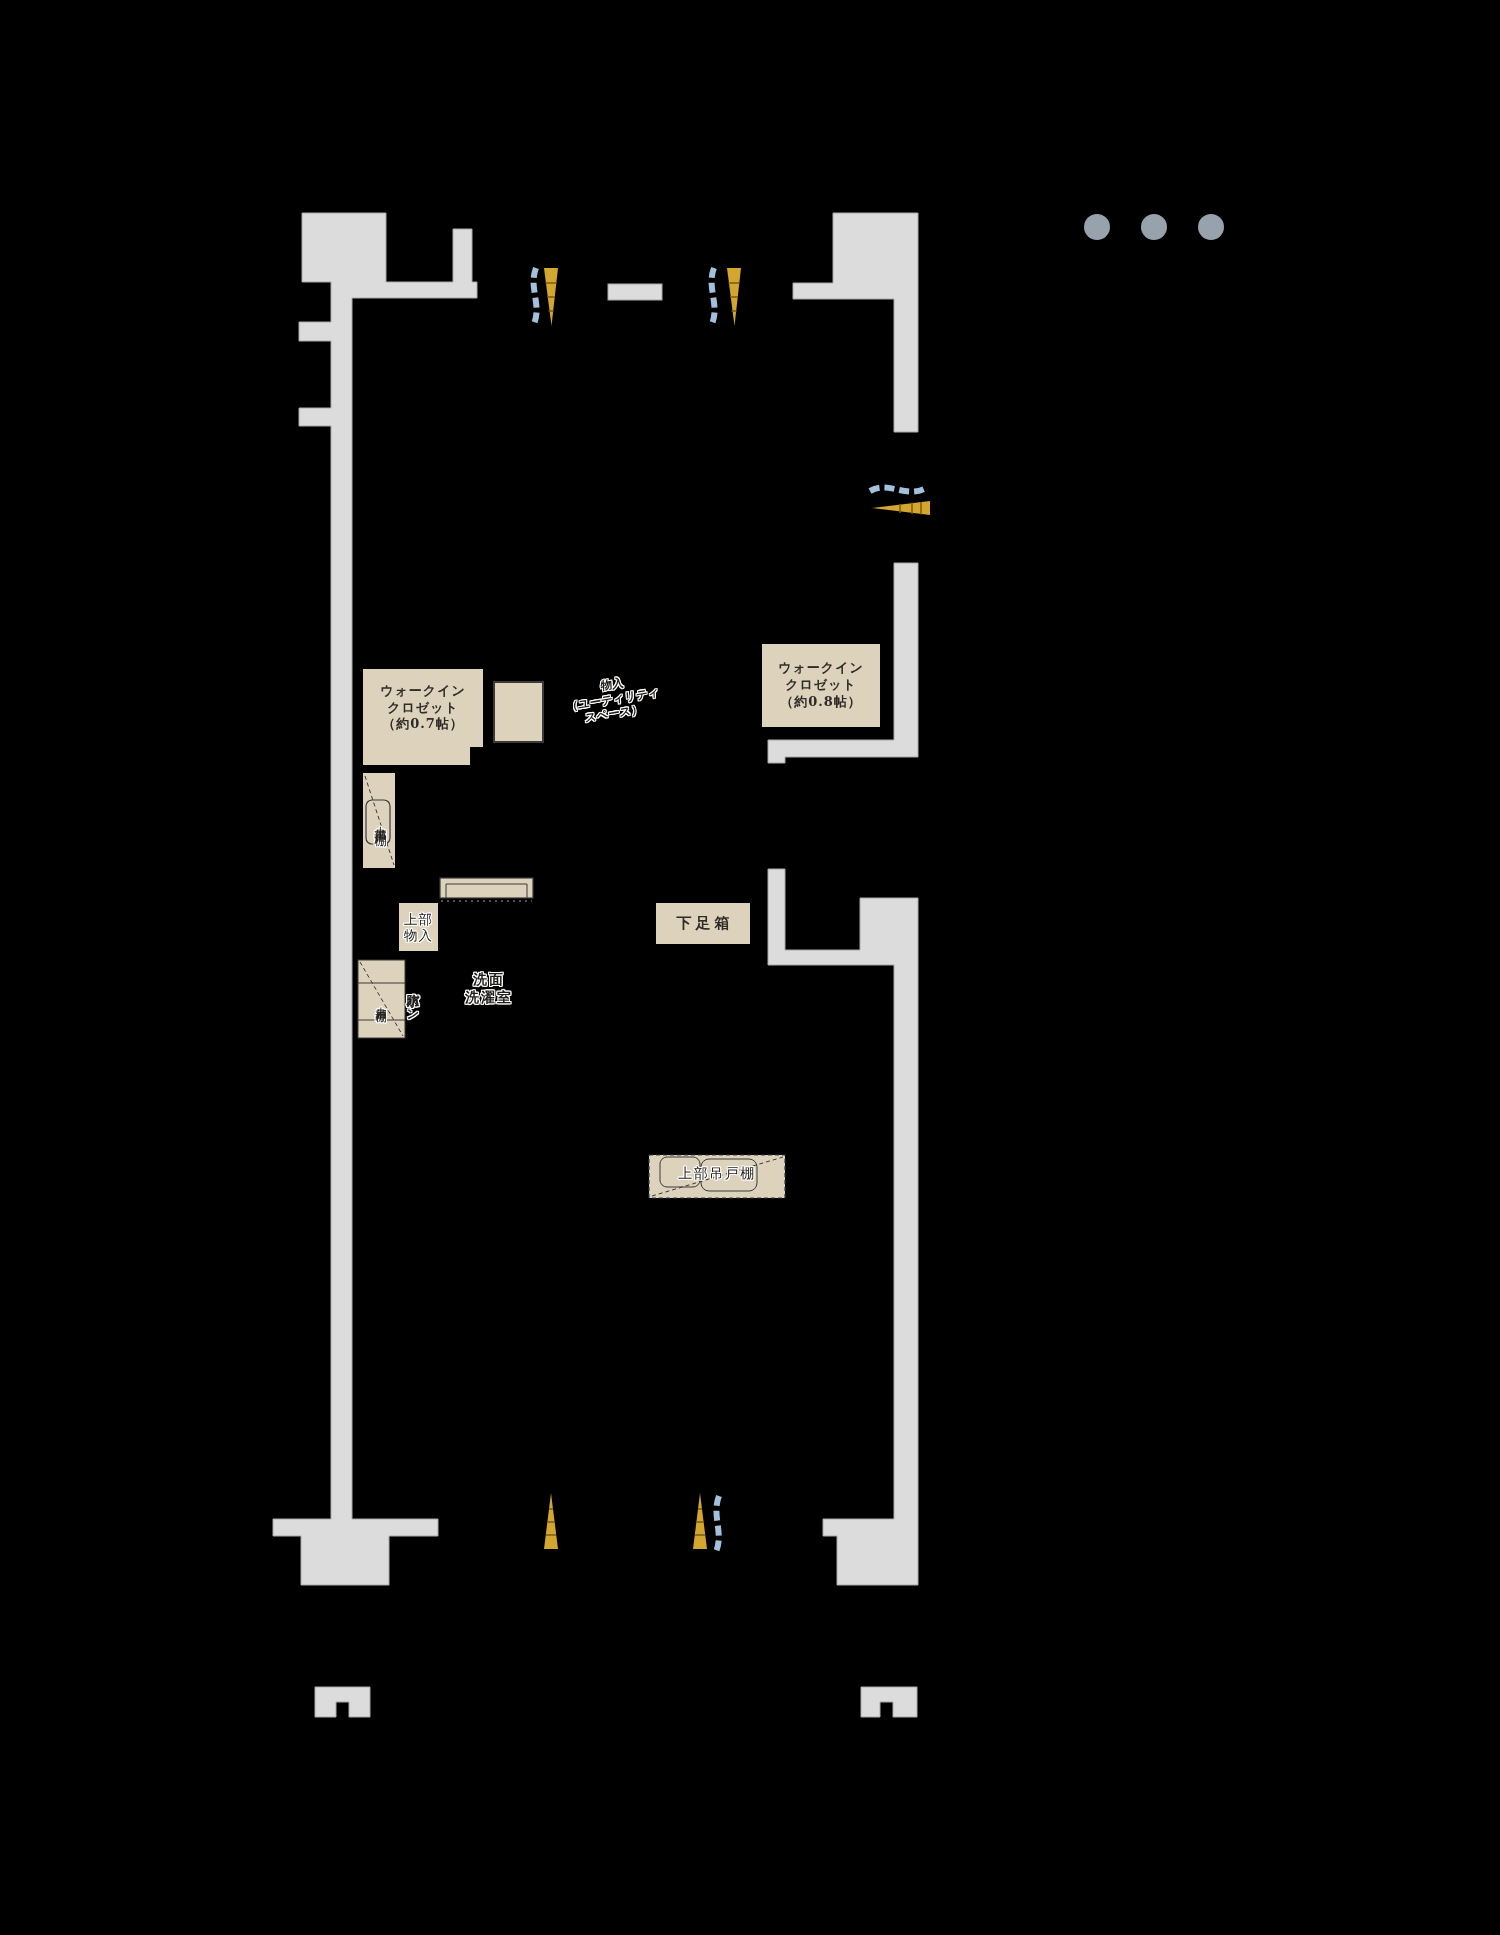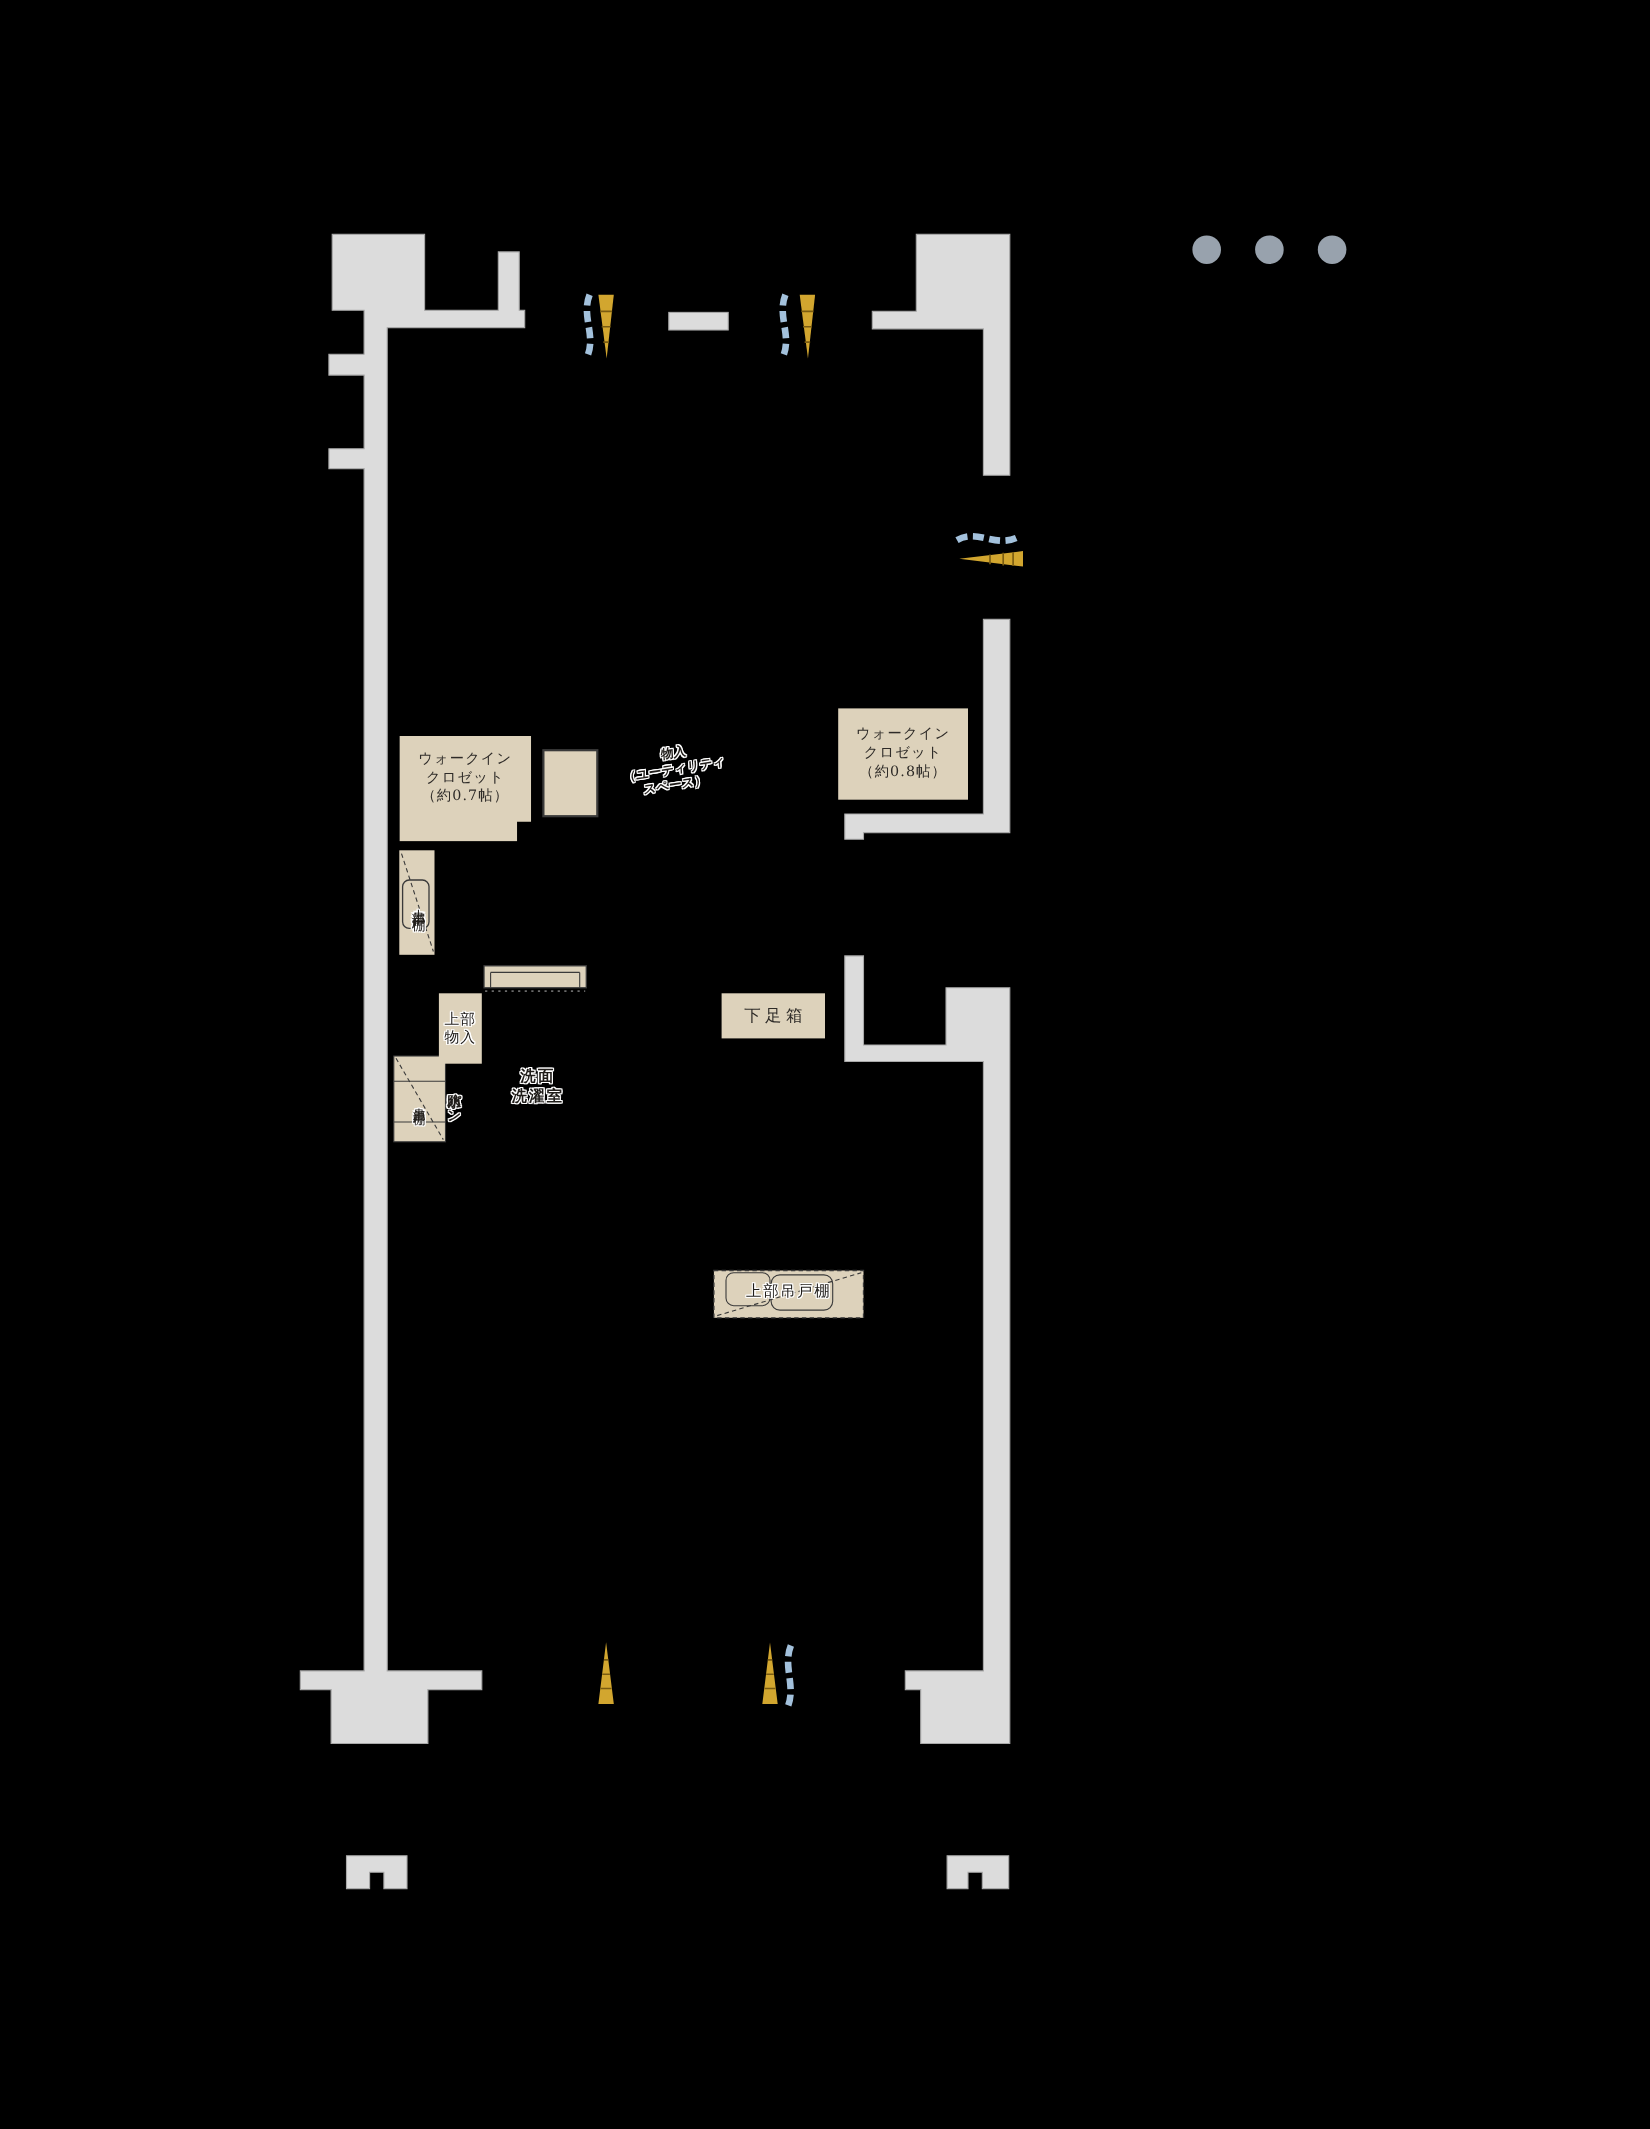--- a/index.html
+++ b/index.html
@@ -6,36 +6,36 @@
   #stage{
     position:relative;width:1500px;height:1935px;background:#000;overflow:hidden;
     font-family:"DejaVu Serif","Liberation Serif",serif;
   }
   #plan-svg{position:absolute;left:0;top:0;z-index:1;}
   .lbl{
     position:absolute;z-index:2;display:flex;align-items:center;justify-content:center;
     text-align:center;white-space:pre-line;pointer-events:none;
   }
   .beige{background:#ddd2bb;}
-  .dark-text{color:#2e2b28;}
+  .dark-text{color:#2e2b28;font-weight:bold;}
   .outlined{
     color:#201d1a;
     text-shadow:-1px -1px 0 #fff,1px -1px 0 #fff,-1px 1px 0 #fff,1px 1px 0 #fff,
                 -1px 0 0 #fff,1px 0 0 #fff,0 -1px 0 #fff,0 1px 0 #fff;
   }
   .v{writing-mode:vertical-rl;text-orientation:upright;}
   .wic-right{left:762px;top:644px;width:118px;height:83px;font-size:13px;line-height:1.3;letter-spacing:1px;}
   .wic-left{left:363px;top:669px;width:120px;height:96px;
     clip-path:polygon(0 0,100% 0,100% 81.2%,89.2% 81.2%,89.2% 100%,0 100%);}
   .wic-left-inner{position:absolute;left:0;top:0;width:120px;height:78px;display:flex;align-items:center;justify-content:center;
     font-size:13px;line-height:1.3;letter-spacing:1px;text-align:center;white-space:pre-line;}
   .utility-lbl{left:553px;top:666px;width:120px;height:66px;font-size:11.5px;line-height:1.3;
     transform:rotate(-9deg) skewX(-6deg);font-weight:bold;}
   .vanity-lbl{left:367px;top:777px;width:26px;height:88px;font-size:12.5px;letter-spacing:2px;}
-  .upper-storage{left:399px;top:903px;width:39px;height:64px;font-size:13.5px;line-height:1.2;letter-spacing:1px;}
+  .upper-storage{left:399px;top:903px;width:39px;height:48px;font-size:13.5px;line-height:1.2;letter-spacing:1px;}
   .pan-shelf-lbl{left:370px;top:963px;width:21px;height:74px;font-size:11.5px;letter-spacing:1px;}
   .waterproof-lbl{left:402px;top:962px;width:21px;height:76px;font-size:12.5px;letter-spacing:1px;font-weight:bold;}
   .washroom-lbl{left:443px;top:959px;width:92px;height:60px;font-size:14px;line-height:1.28;letter-spacing:2px;font-weight:bold;}
   .shoe-box{left:656px;top:903px;width:94px;height:41px;font-size:15px;letter-spacing:4px;text-indent:4px;}
   .kitchen-lbl{left:649px;top:1161px;width:136px;height:26px;font-size:14px;letter-spacing:1.5px;}
 </style>
 </head>
 <body>
 
 <div id="stage">

